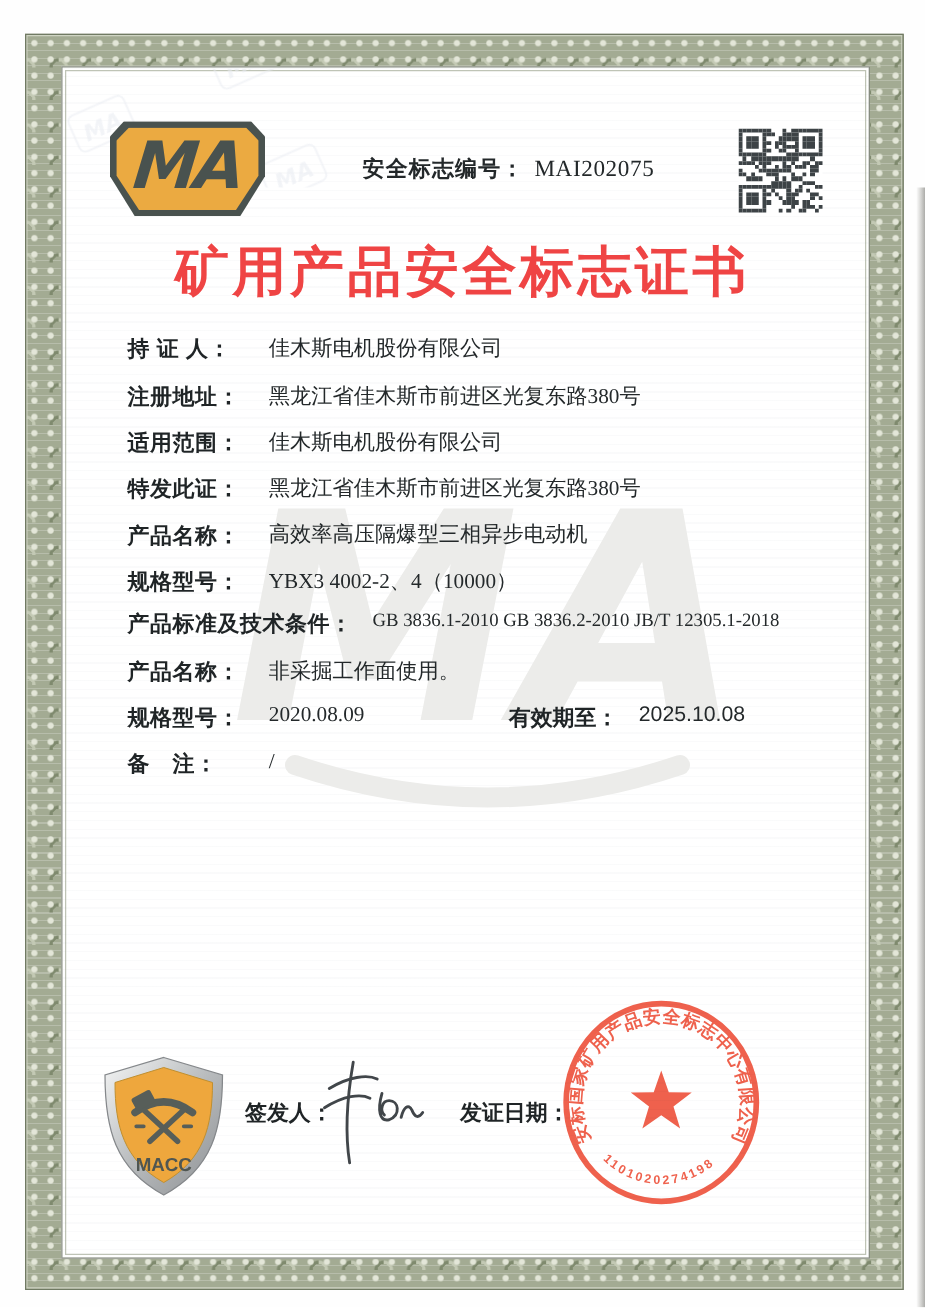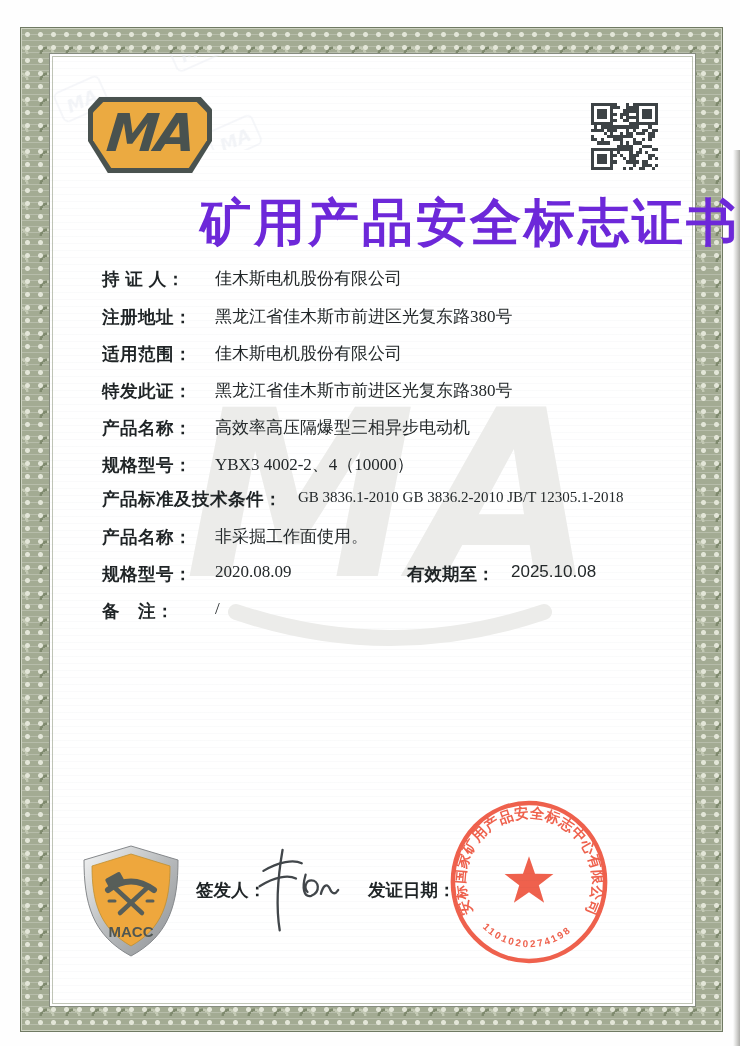--- a/index.html
+++ b/index.html
@@ -52,22 +52,22 @@
   .ma-badge-text{font-family:"DejaVu Sans",sans-serif;font-style:italic;font-weight:900;
     font-size:52px;color:#49524f;letter-spacing:-3px;transform:skewX(-6deg);line-height:1;padding-bottom:4px;}
 
   .cert-no{position:absolute;left:290px;top:123px;display:flex;align-items:baseline;gap:8px;}
   .cert-no .lbl{font-weight:bold;font-size:17.5px;color:#23282a;letter-spacing:1px;}
   .cert-no .val{font-family:"Liberation Serif",serif;font-size:18.5px;color:#23282a;letter-spacing:.5px;}
 
   .qr{position:absolute;left:591px;top:103px;width:67px;height:67px;background:#fff;}
   .qr i{position:absolute;width:3.3px;height:3.3px;background:#3d4346;}
 
-  .title{position:absolute;left:0;right:0;top:189px;text-align:right;
-    font-family:"Liberation Serif",serif;font-weight:bold;font-size:51px;color:#6d28d9;letter-spacing:3px;}
+  .title{position:absolute;left:0;right:0;top:189px;text-align:center;
+    font-family:"Liberation Serif",serif;font-weight:bold;font-size:43px;color:#ef4444;letter-spacing:3px;}
 
   
   .row{position:absolute;left:0;width:740px;white-space:nowrap;}
   .row .lbl{position:absolute;left:102px;font-weight:bold;font-size:17.5px;color:#1f2426;letter-spacing:.5px;}
   .row .val{position:absolute;left:215px;font-family:"Liberation Serif",serif;font-size:17px;color:#23282a;}
   .row .val.code{font-size:15px;left:298px;top:2px;}
   .row .lbl2{position:absolute;left:407px;font-weight:bold;font-size:17.5px;color:#1f2426;}
   .row .val2{position:absolute;left:511px;font-family:Liberation Sans, sans-serif;font-size:17px;color:#23282a;}
 
   .statement{position:absolute;left:92px;right:90px;top:691px;
@@ -103,20 +103,24 @@
     <text x="212" y="208" text-anchor="middle" font-family="DejaVu Sans, sans-serif" font-style="italic" font-weight="900" font-size="232" fill="#ececea">MA</text>
     <path d="M58 244 Q212 296 366 244" stroke="#ececea" stroke-width="16" fill="none" stroke-linecap="round"></path>
   </svg>
 
   <div class="ma-badge">
     <div class="ma-badge-inner">
       <span class="ma-badge-text">MA</span>
     </div>
   </div>
 
+  <div class="cert-no">
+    <span class="lbl">安全标志编号：</span>
+    <span class="val">MAI202075</span>
+  </div>
 
   <div class="qr">
       <i style="left:0.0px;top:0.0px"></i>
       <i style="left:3.2px;top:0.0px"></i>
       <i style="left:6.4px;top:0.0px"></i>
       <i style="left:9.6px;top:0.0px"></i>
       <i style="left:12.8px;top:0.0px"></i>
       <i style="left:16.0px;top:0.0px"></i>
       <i style="left:19.1px;top:0.0px"></i>
       <i style="left:22.3px;top:0.0px"></i>

